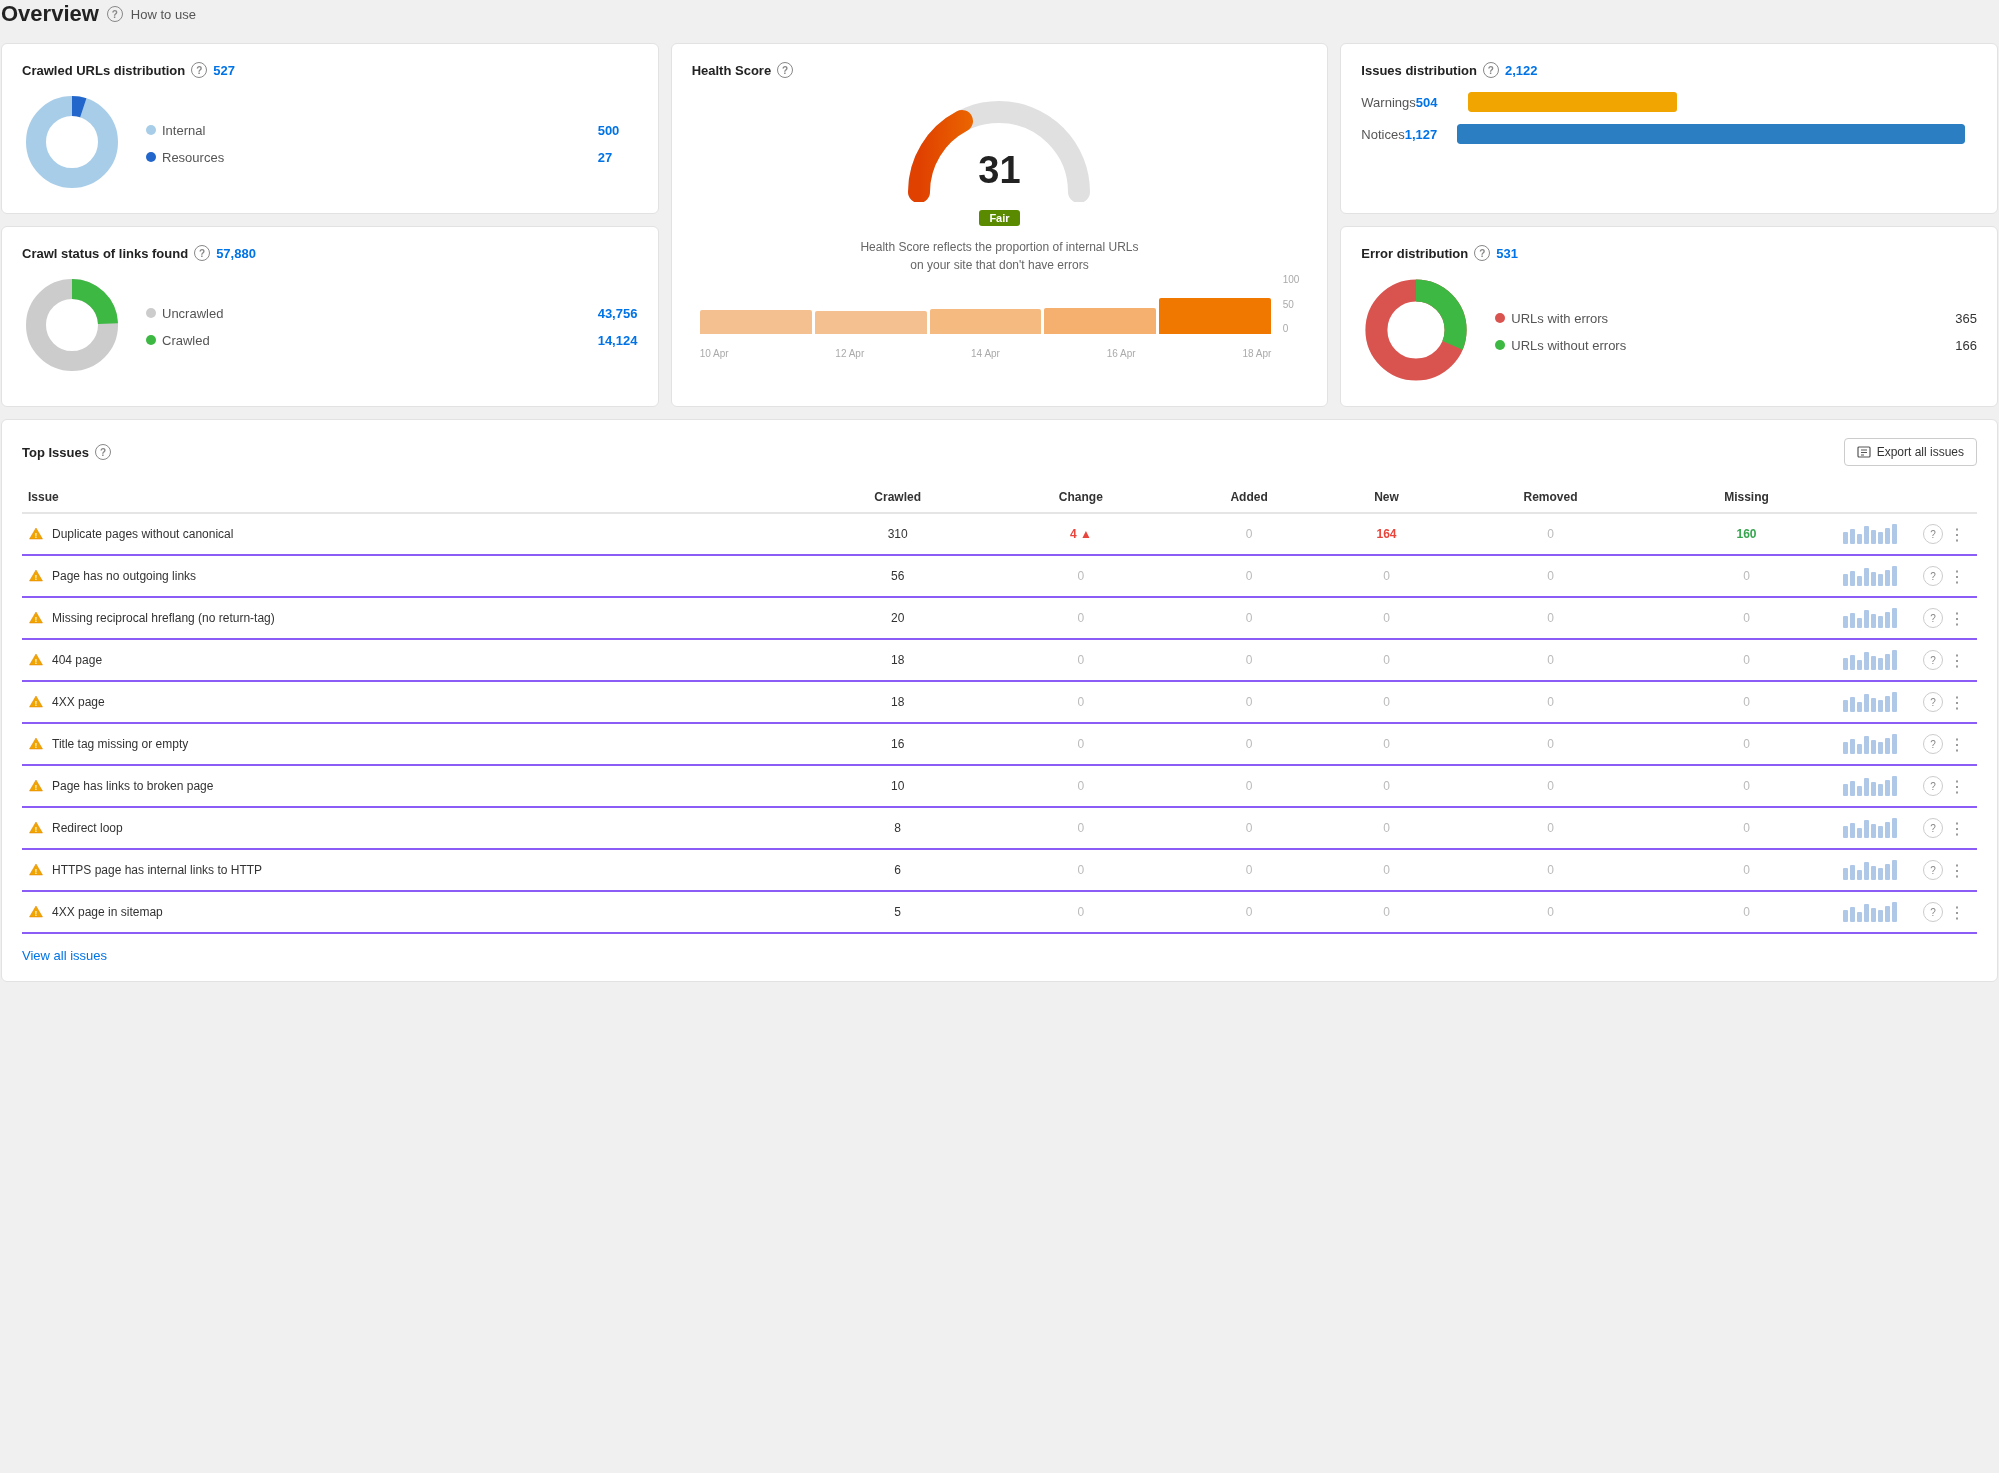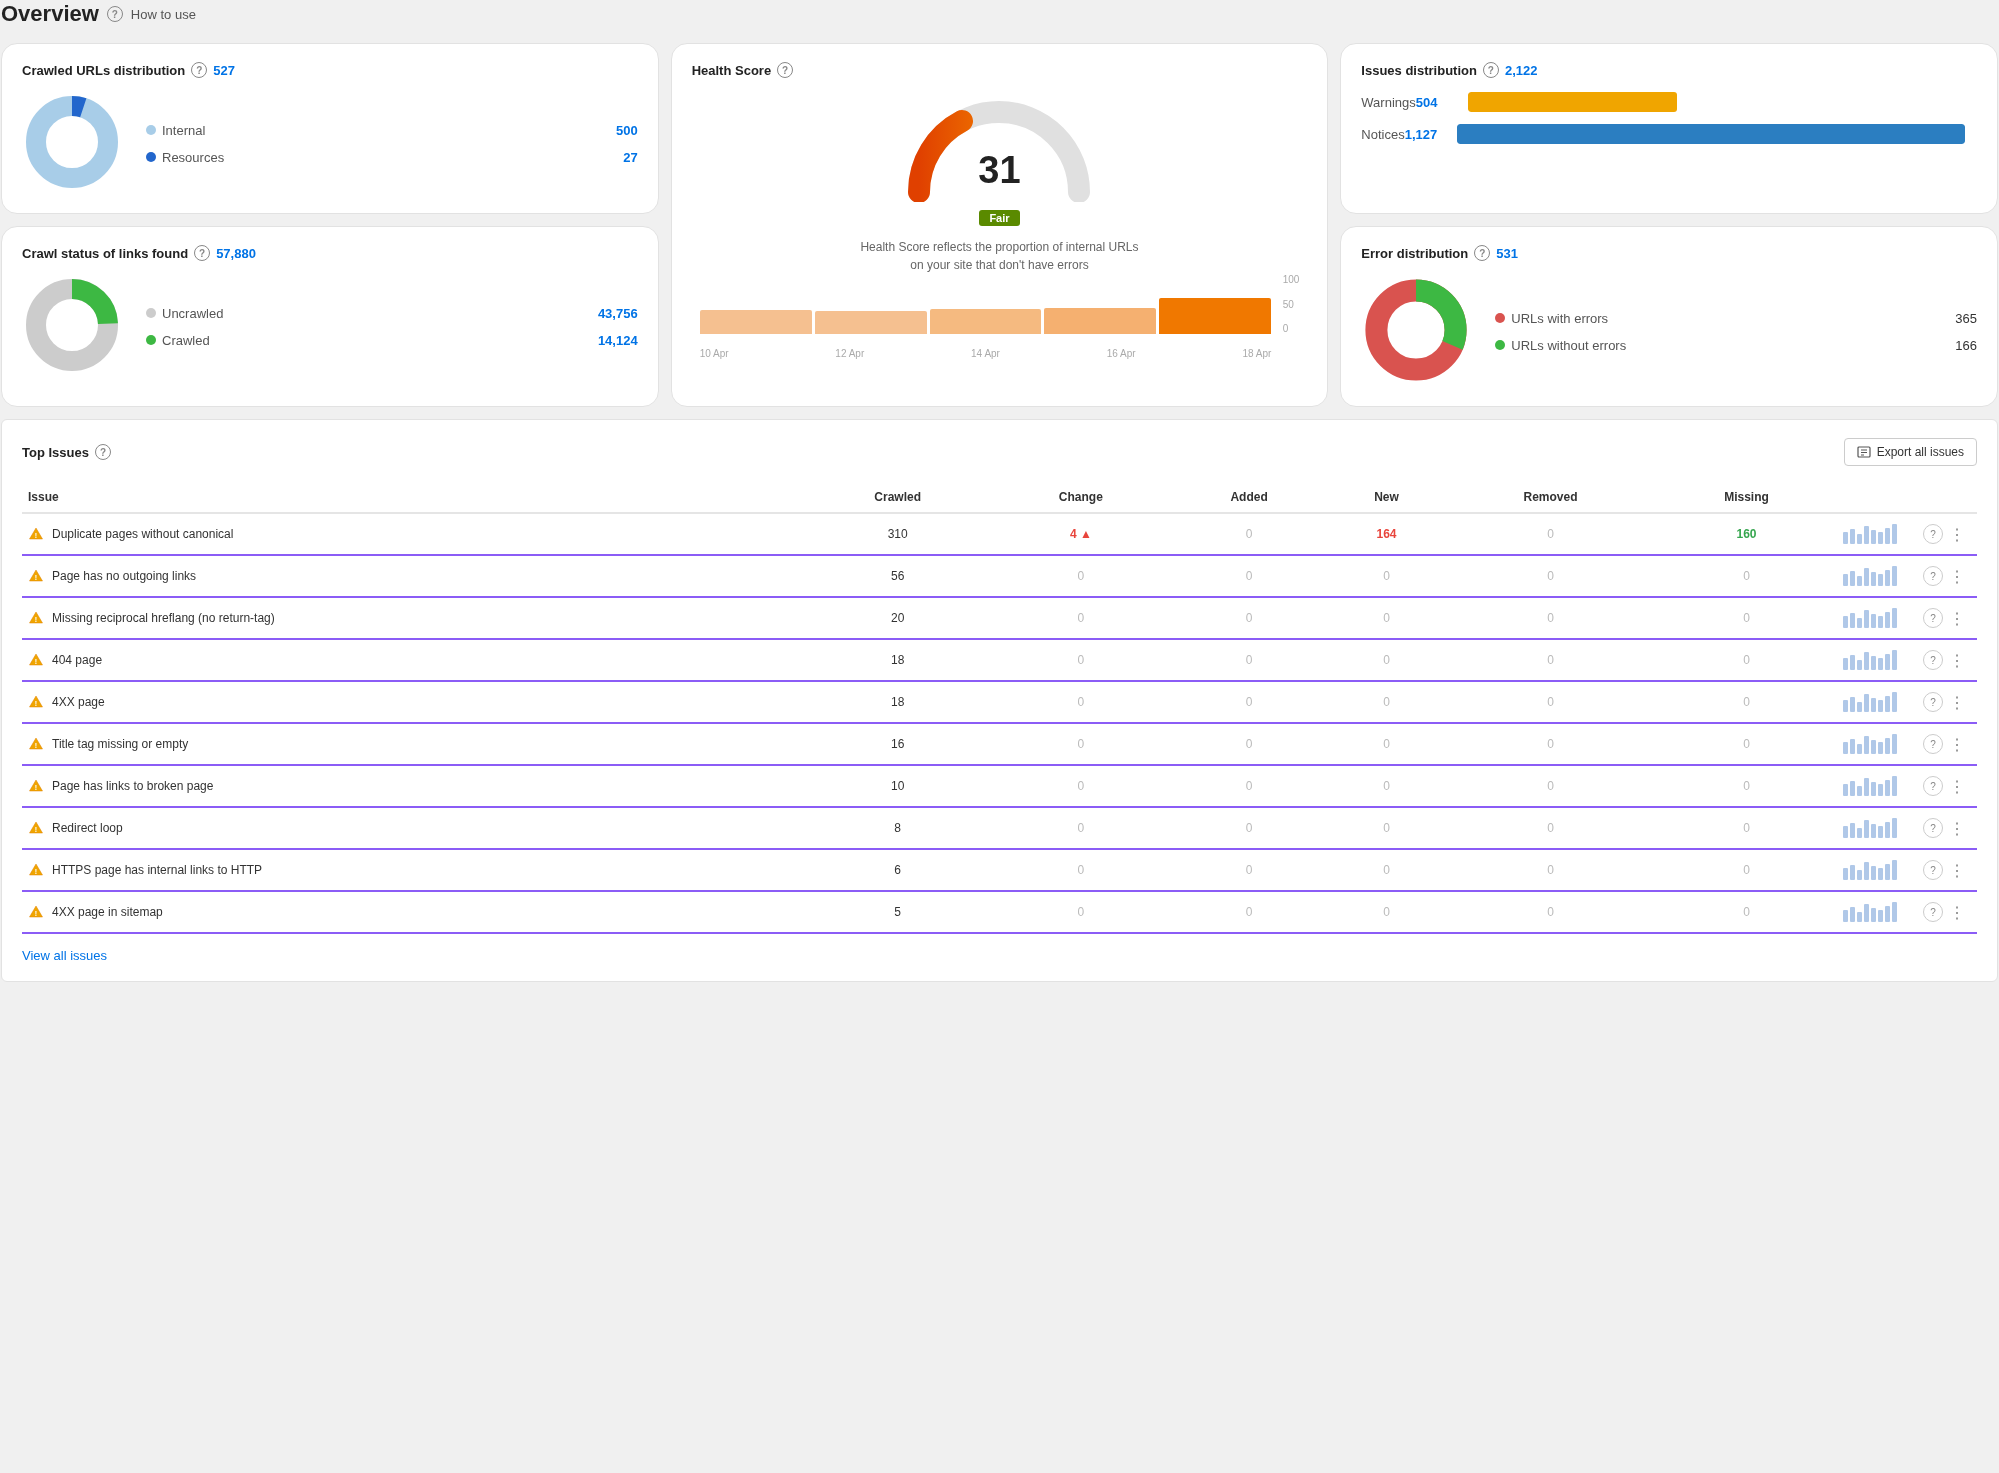--- a/index.html
+++ b/index.html
@@ -47,21 +47,21 @@
     
     .top-grid {
       display: grid;
       grid-template-columns: 1fr 1fr 1fr;
       grid-template-rows: auto auto;
       gap: 12px;
       margin-bottom: 12px;
     }
     .card {
       background: #fff;
-      border-radius: 16px;
+      border-radius: 6px;
       padding: 18px 20px;
       border: 1px solid #e2e2e2;
     }
     .card-title {
       font-weight: 700;
       font-size: 13px;
       color: #222;
       display: flex;
       align-items: center;
       gap: 6px;
@@ -102,21 +102,21 @@
     }
     .legend-dot {
       width: 10px; height: 10px;
       border-radius: 50%;
       flex-shrink: 0;
     }
     .legend-value {
       color: #0073e6;
       font-weight: 600;
       min-width: 40px;
-      text-align: right;
+      text-align: left;
     }
 
     
     .health-card {
       grid-column: 2;
       grid-row: 1 / 3;
     }
     .health-score-wrap {
       display: flex;
       flex-direction: column;

